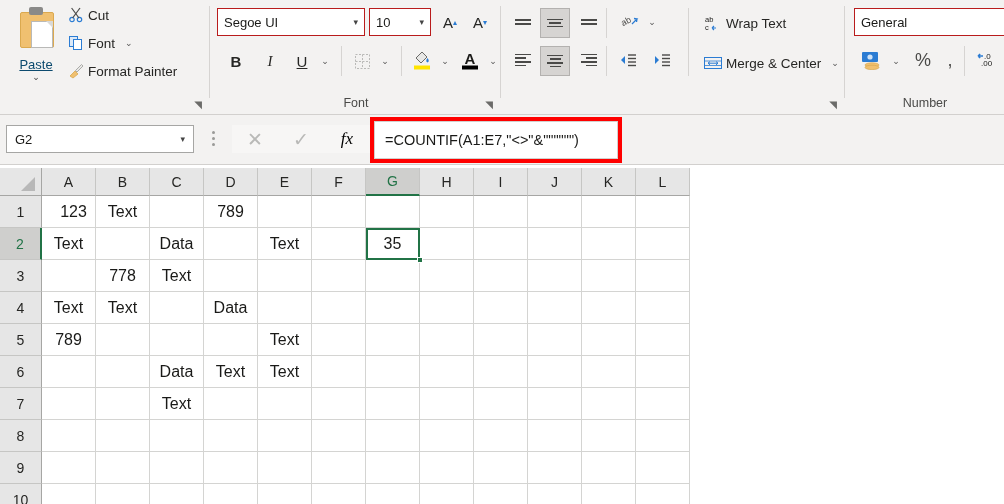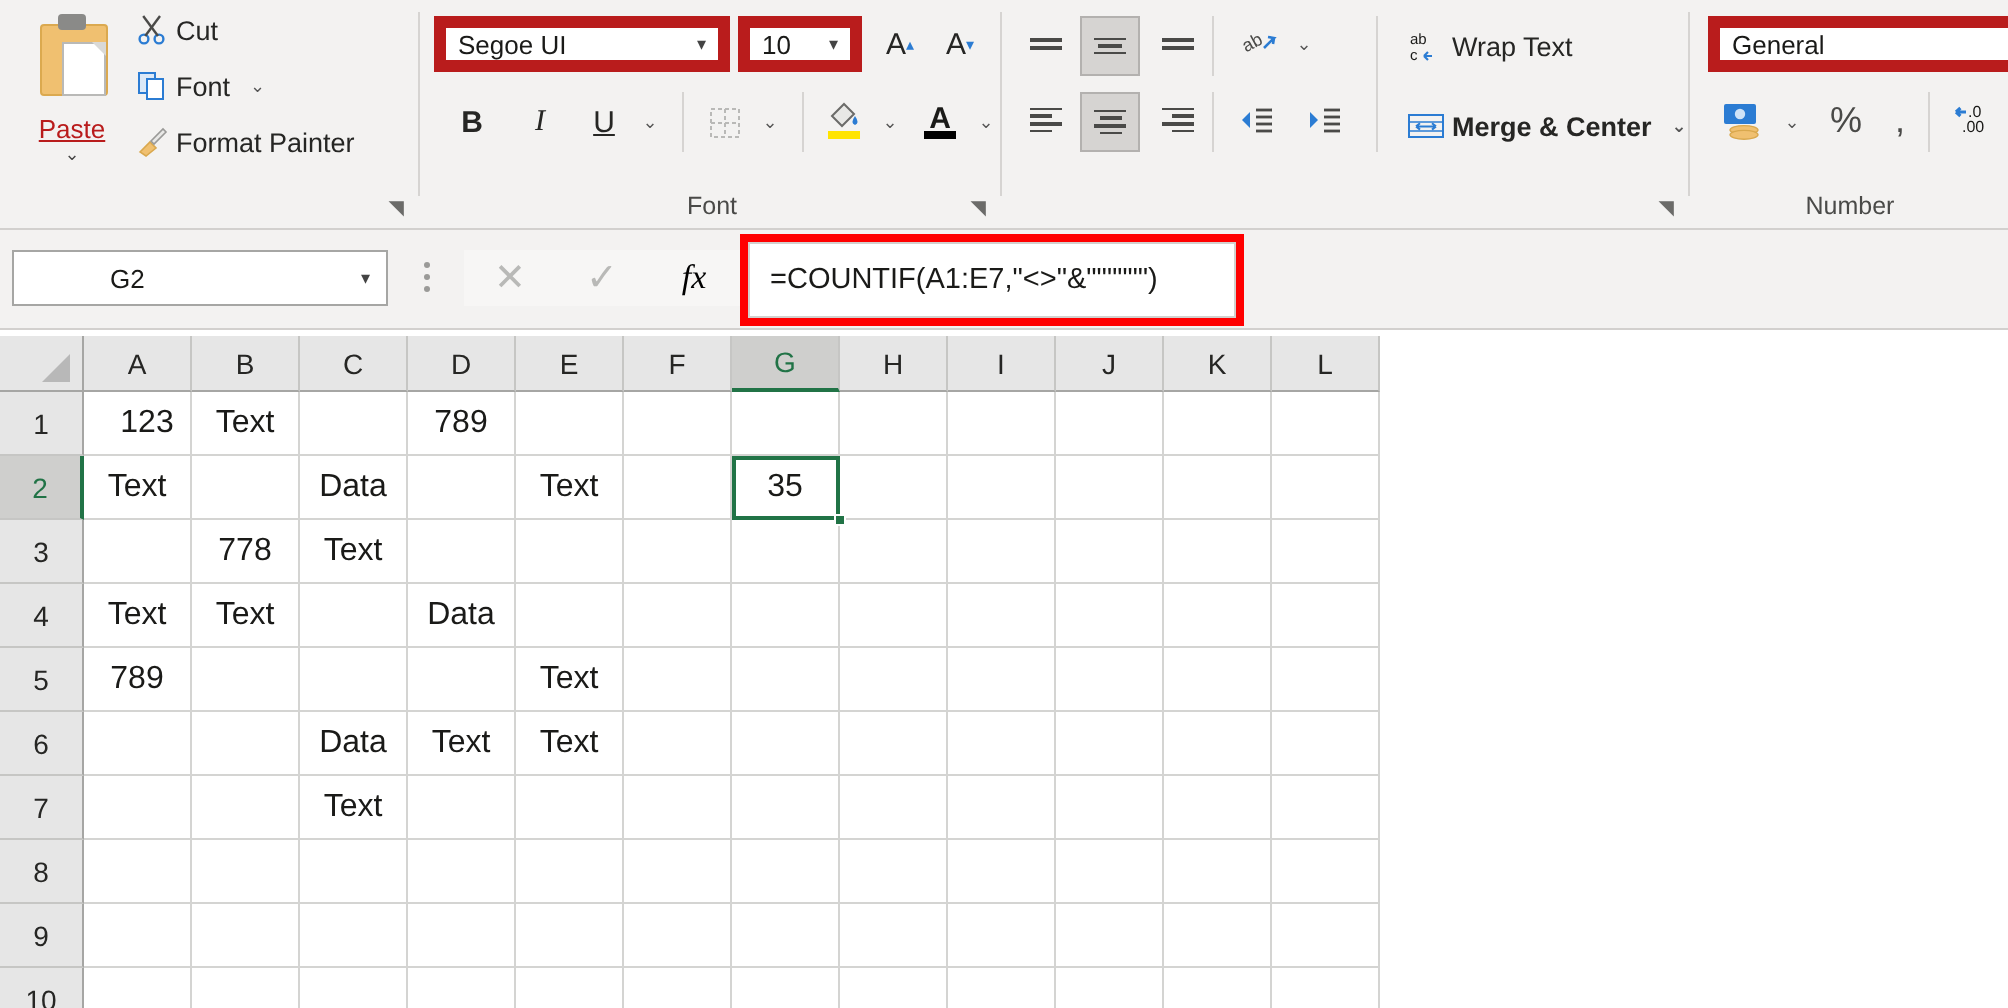--- a/index.html
+++ b/index.html
@@ -43,34 +43,34 @@
   }
   .cb-page{
     position:absolute;left:14px;top:15px;width:20px;height:25px;
     background:#ffffff;border:1px solid #b9b9b7;
   }
   .cb-page:after{
     content:"";position:absolute;right:-1px;top:-1px;
     border-width:0 7px 7px 0;border-style:solid;
     border-color:transparent #d9d9d7 transparent transparent;
   }
-  .paste-label{font-size:13px;color:#b91c1c;margin-top:9px;text-decoration:underline;}
+  .paste-label{font-size:13px;color:#0c4a6e;margin-top:9px;text-decoration:underline;}
   .paste-caret{font-size:9px;color:#444;line-height:8px;margin-top:1px;}
 
   .clip-item{
     position:absolute;left:64px;height:26px;display:flex;align-items:center;
     cursor:pointer;font-size:13.5px;color:#262624;
   }
   .clip-ic{width:24px;display:flex;justify-content:center;align-items:center;}
   .caret-sm{font-size:9px;color:#555;margin-left:10px;}
 
   
   .g-font{left:211px;width:290px;}
   .combo{
-    position:absolute;background:#fff;border:6px solid #b91c1c;box-sizing:border-box;
+    position:absolute;background:#fff;border:1px solid #b91c1c;box-sizing:border-box;
     display:flex;align-items:center;cursor:text;
   }
   .combo .val{font-size:13px;color:#1a1a18;padding-left:6px;flex:1;
     white-space:nowrap;overflow:hidden;}
   .combo .cv{font-size:9px;color:#444;padding-right:6px;}
   .fbtn{
     position:absolute;display:flex;align-items:center;justify-content:center;
     cursor:pointer;color:#262624;
   }
   .growfont{font-size:15px;}
@@ -96,21 +96,21 @@
   
   .fbar{
     position:absolute;left:0;top:115px;width:1004px;height:50px;
     background:#f3f2f1;box-sizing:border-box;border-bottom:1px solid #d2d0ce;
   }
   .namebox{
     position:absolute;left:6px;top:10px;width:188px;height:28px;
     background:#fff;border:1px solid #a6a6a4;box-sizing:border-box;
     display:flex;align-items:center;cursor:text;
   }
-  .namebox .val{font-size:13px;color:#1a1a18;padding-left:8px;flex:1;margin-left:40px;}
+  .namebox .val{font-size:13px;color:#1a1a18;padding-left:8px;flex:1;}
   .namebox .cv{font-size:9px;color:#444;padding-right:8px;}
   .grip{
     position:absolute;left:212px;top:16px;width:4px;height:16px;cursor:col-resize;
   }
   .grip i{display:block;width:3px;height:3px;background:#9a9a98;margin-bottom:3px;border-radius:50%;}
   .fbtn3{
     position:absolute;top:10px;height:28px;width:46px;
     display:flex;align-items:center;justify-content:center;cursor:pointer;
     background:#f7f6f5;
   }
@@ -368,21 +368,21 @@
         <span class="clip-ic" style="width:26px;">
           <svg width="18" height="18" viewBox="0 0 18 18">
             <text x="1" y="8" font-size="7.5" fill="#1a1a18" font-family="Liberation Sans, sans-serif">ab</text>
             <text x="1" y="16" font-size="7.5" fill="#1a1a18" font-family="Liberation Sans, sans-serif">c</text>
             <path d="M8 14 L12 14 M8 14 L10 12 M8 14 L10 16" stroke="#2b7cd3" stroke-width="1.1" fill="none"></path>
           </svg>
         </span>
         <span>Wrap Text</span>
       </div>
 
-      <div class="wrapbtn" style="left:198px;top:50px;font-weight:bold;">
+      <div class="wrapbtn" style="left:198px;top:50px;">
         <span class="clip-ic" style="width:26px;">
           <svg width="20" height="16" viewBox="0 0 20 16">
             <rect x="1.5" y="2.5" width="17" height="11" fill="none" stroke="#2b7cd3" stroke-width="1"></rect>
             <line x1="1.5" y1="6" x2="18.5" y2="6" stroke="#2b7cd3" stroke-width="0.8"></line>
             <line x1="1.5" y1="10.5" x2="18.5" y2="10.5" stroke="#2b7cd3" stroke-width="0.8"></line>
             <path d="M5 8.2 L15 8.2 M5 8.2 L7 6.6 M5 8.2 L7 9.8 M15 8.2 L13 6.6 M15 8.2 L13 9.8" stroke="#2b7cd3" stroke-width="1" fill="none"></path>
           </svg>
         </span>
         <span>Merge &amp; Center</span>
         <span class="caret-sm">⌄</span>

